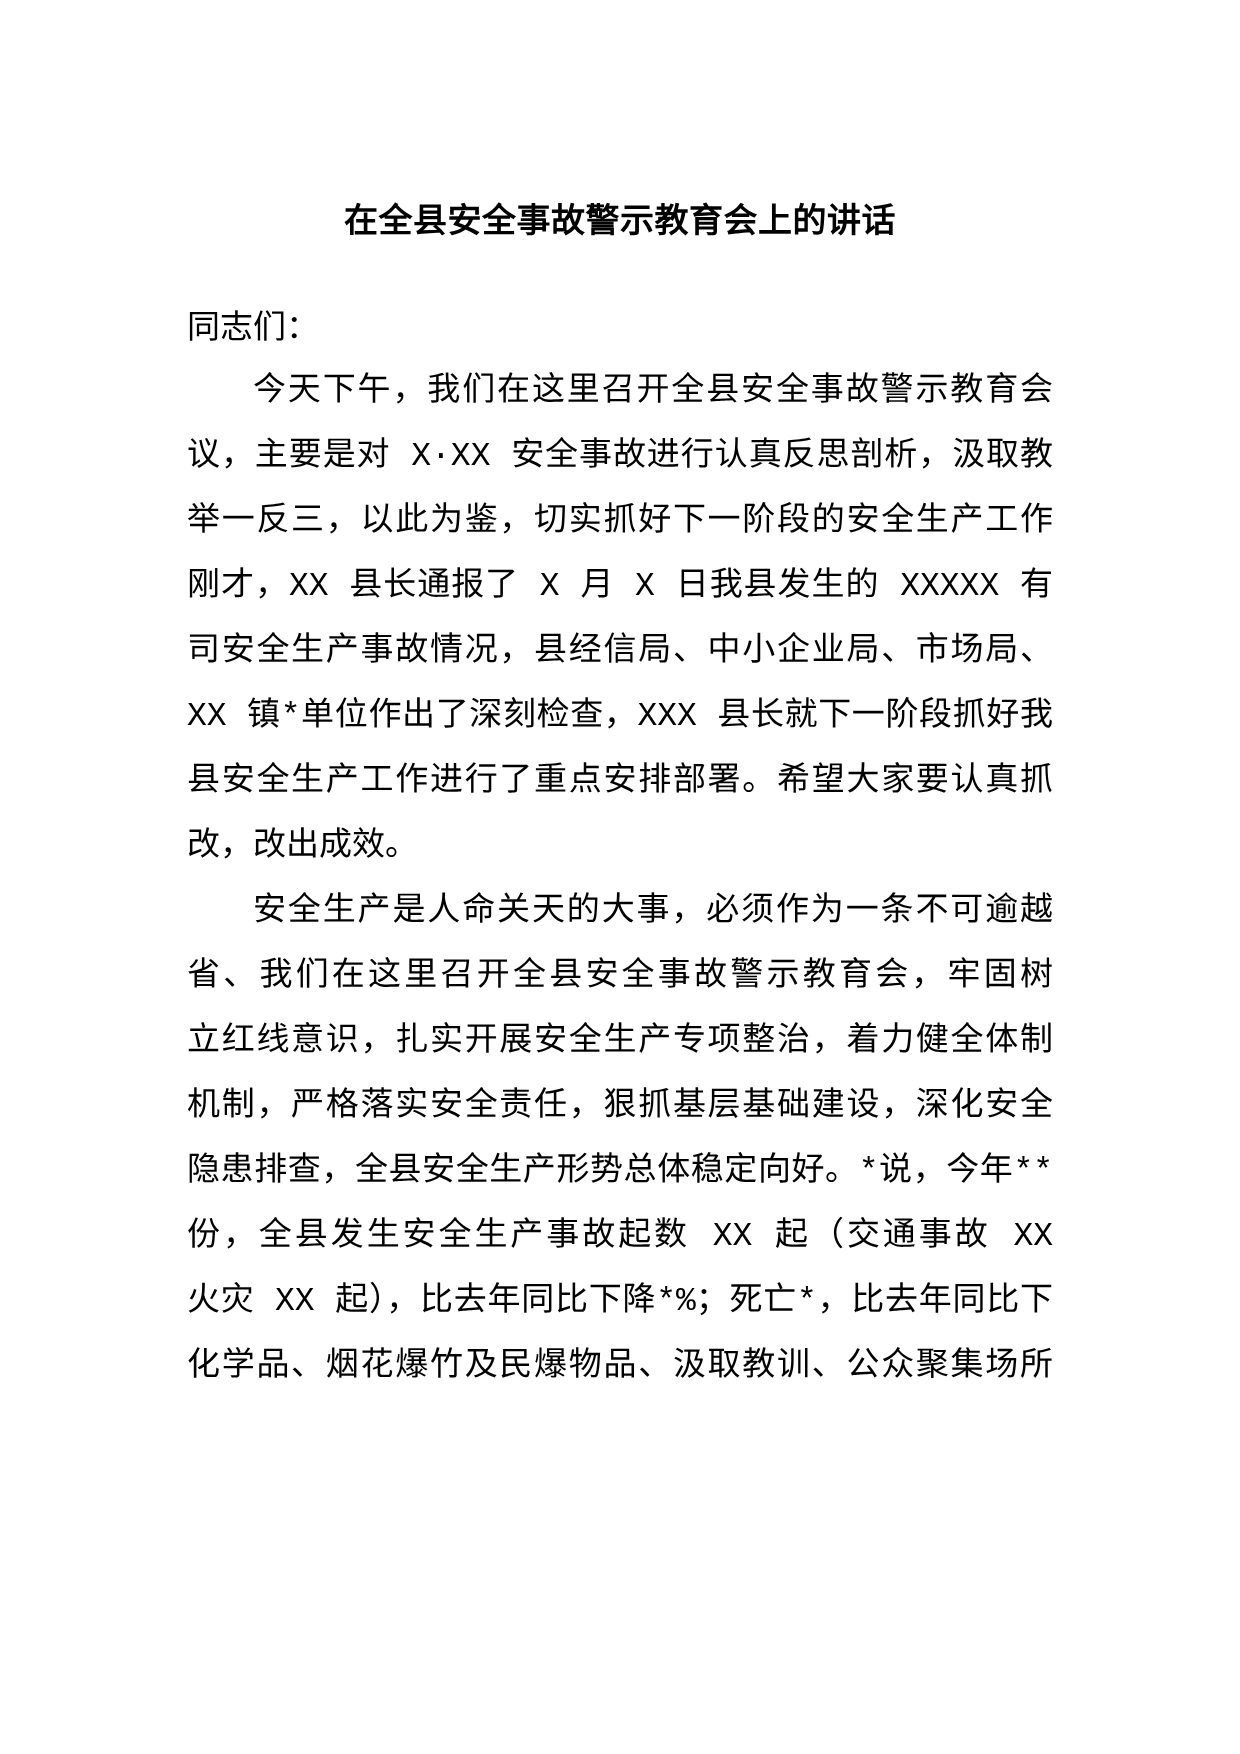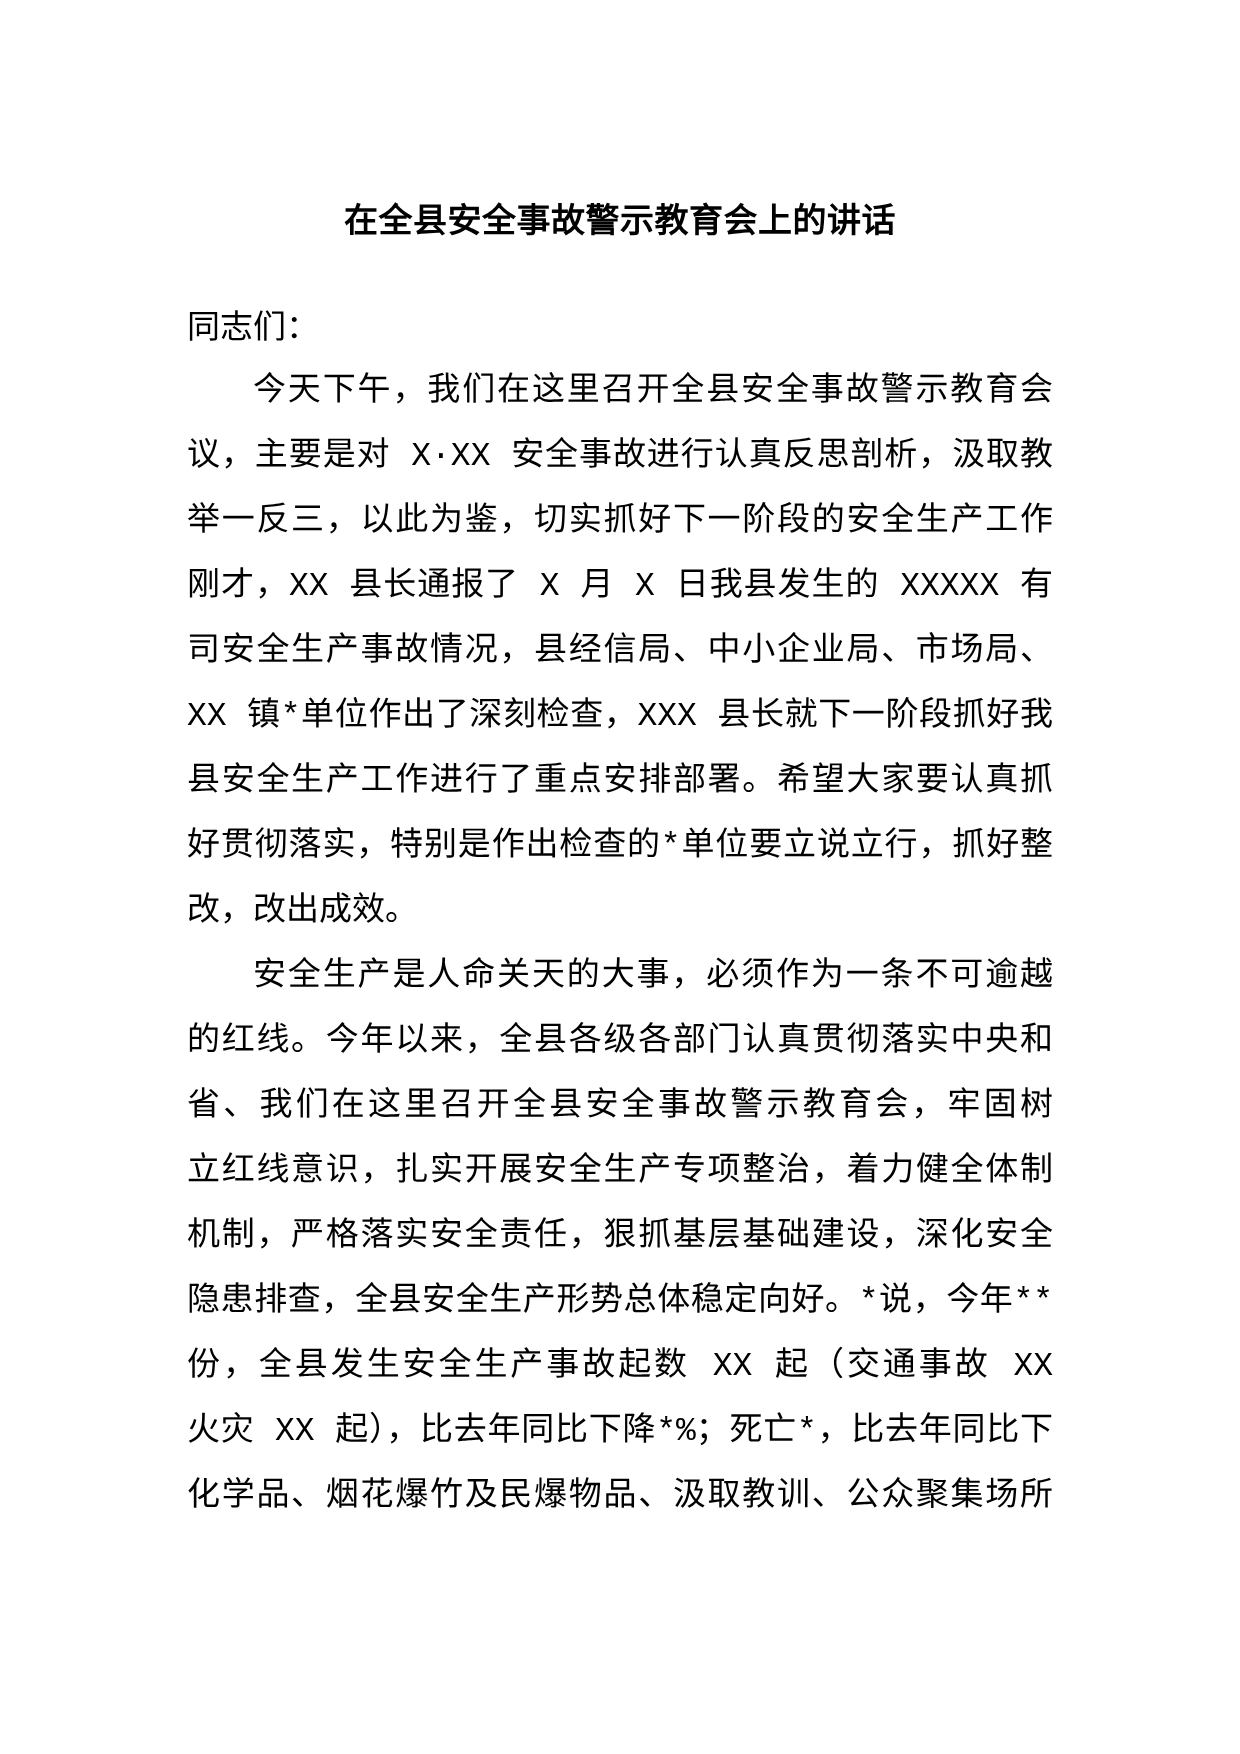--- a/index.html
+++ b/index.html
@@ -49,27 +49,25 @@
   <div class="line plain">同志们：</div>
 
   <div class="paragraph">
     <div class="line indent">今天下午，我们在这里召开全县安全事故警示教育会</div>
     <div class="line">议，主要是对 X·XX 安全事故进行认真反思剖析，汲取教训，</div>
     <div class="line">举一反三，以此为鉴，切实抓好下一阶段的安全生产工作</div>
     <div class="line">刚才，XX 县长通报了 X 月 X 日我县发生的 XXXXX 有限公</div>
     <div class="line">司安全生产事故情况，县经信局、中小企业局、市场局、</div>
     <div class="line">XX 镇*单位作出了深刻检查，XXX 县长就下一阶段抓好我</div>
     <div class="line">县安全生产工作进行了重点安排部署。希望大家要认真抓</div>
-    <div class="line">好贯彻落实，特别是作出检查的*单位要立说立行，抓好整</div>
     <div class="line plain">改，改出成效。</div>
   </div>
 
   <div class="paragraph">
     <div class="line indent">安全生产是人命关天的大事，必须作为一条不可逾越</div>
-    <div class="line">的红线。今年以来，全县各级各部门认真贯彻落实中央和</div>
     <div class="line">省、我们在这里召开全县安全事故警示教育会，牢固树</div>
     <div class="line">立红线意识，扎实开展安全生产专项整治，着力健全体制</div>
     <div class="line">机制，严格落实安全责任，狠抓基层基础建设，深化安全</div>
     <div class="line">隐患排查，全县安全生产形势总体稳定向好。*说，今年**</div>
     <div class="line">份，全县发生安全生产事故起数 XX 起（交通事故 XX 起，</div>
     <div class="line">火灾 XX 起），比去年同比下降*%；死亡*，比去年同比下</div>
     <div class="line">化学品、烟花爆竹及民爆物品、汲取教训、公众聚集场所</div>
   </div>
 
 </div>

